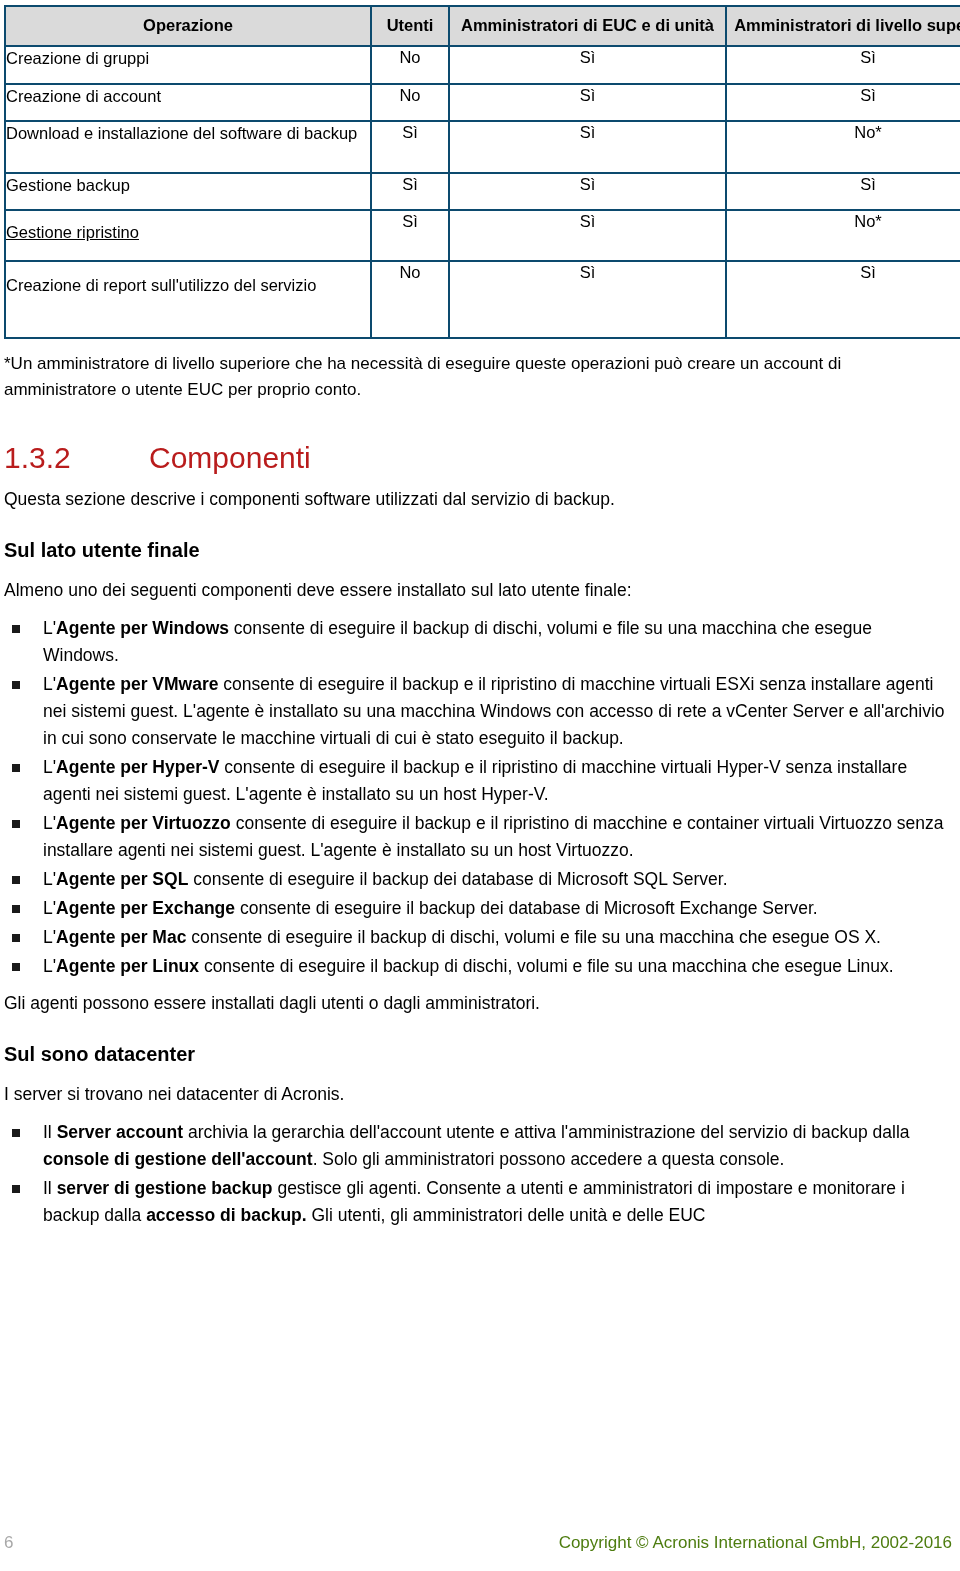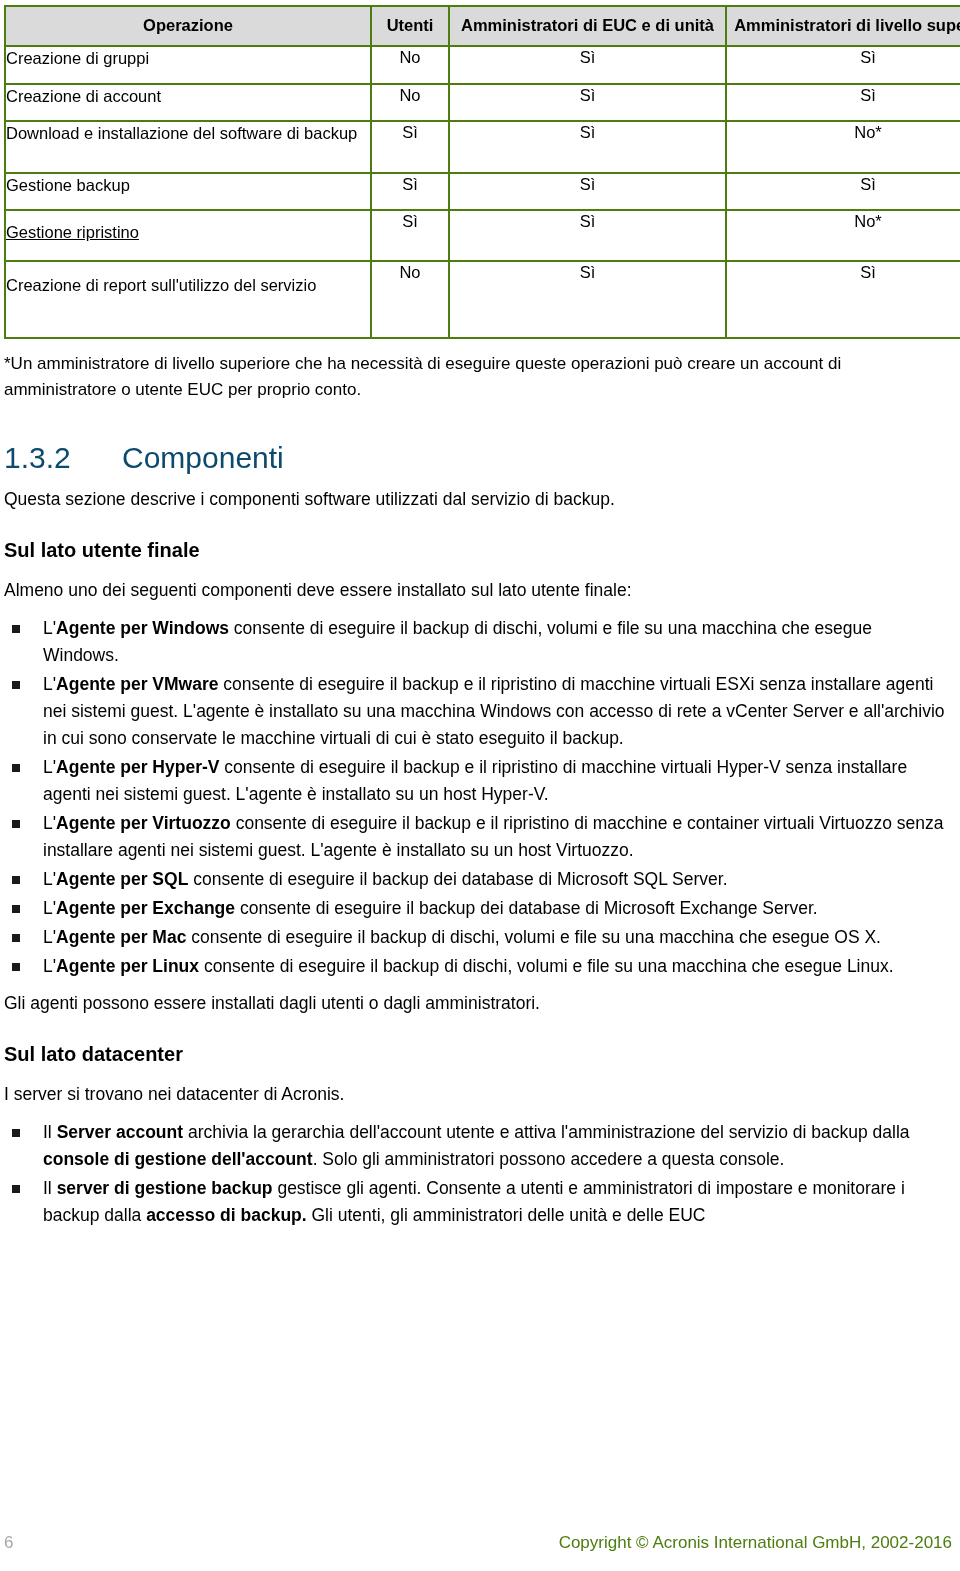--- a/index.html
+++ b/index.html
@@ -27,21 +27,21 @@
   
   table.perm-table {
     width: 949px;
     border-collapse: collapse;
     table-layout: fixed;
     margin: 5px 0 0 0;
     font-size: 16.5px;
   }
   table.perm-table th,
   table.perm-table td {
-    border: 2px solid #4d7c0f;
+    border: 2px solid #0c4a6e;
     padding: 0;
     vertical-align: top;
   }
   table.perm-table thead th {
     background: #dadada;
     font-weight: bold;
     text-align: center;
     vertical-align: middle;
     font-size: 16.5px;
     line-height: 1.35;
@@ -75,27 +75,28 @@
   tr.r6 td.op-cell { padding-top: 12px; }
 
   
   .footnote {
     font-size: 17px;
     line-height: 1.52;
     margin: 12px 0 0 0;
     padding-right: 6px;
   }
   h2.section-heading {
-    color: #0c4a6e;
+    color: #b91c1c;
     font-weight: normal;
     font-size: 30px;
     line-height: 1.1;
     margin: 38px 0 12px 0;
     display: flex;
     align-items: flex-start;
+    gap: 27px;
   }
   h2.section-heading .num {
     display: inline-block;
     min-width: 118px;
     font-size: 30px;
   }
   p.body {
     font-size: 17.5px;
     line-height: 1.5;
     margin: 0 0 12px 0;
@@ -242,21 +243,21 @@
     <li>
       <span class="sq"></span><span>L'</span><b>Agente per Mac</b><span> consente di eseguire il backup di dischi, volumi e file su una macchina che esegue OS X.</span>
     </li>
     <li>
       <span class="sq"></span><span>L'</span><b>Agente per Linux</b><span> consente di eseguire il backup di dischi, volumi e file su una macchina che esegue Linux.</span>
     </li>
   </ul>
 
   <p class="body">Gli agenti possono essere installati dagli utenti o dagli amministratori.</p>
 
-  <h3 class="sub-heading dc">Sul lato datacenter</h3>
+  <h3 class="sub-heading dc">Sul sono datacenter</h3>
 
   <p class="body">I server si trovano nei datacenter di Acronis.</p>
 
   <ul class="bullets">
     <li>
       <span class="sq"></span><span>Il </span><b>Server account</b><span> archivia la gerarchia dell'account utente e attiva l'amministrazione del servizio di backup dalla </span><b>console di gestione dell'account</b><span>. Solo gli amministratori possono accedere a questa console.</span>
     </li>
     <li>
       <span class="sq"></span><span>Il </span><b>server di gestione backup</b><span> gestisce gli agenti. Consente a utenti e amministratori di impostare e monitorare i backup dalla </span><b>accesso di backup.</b><span> Gli utenti, gli amministratori delle unità e delle EUC</span>
     </li>

